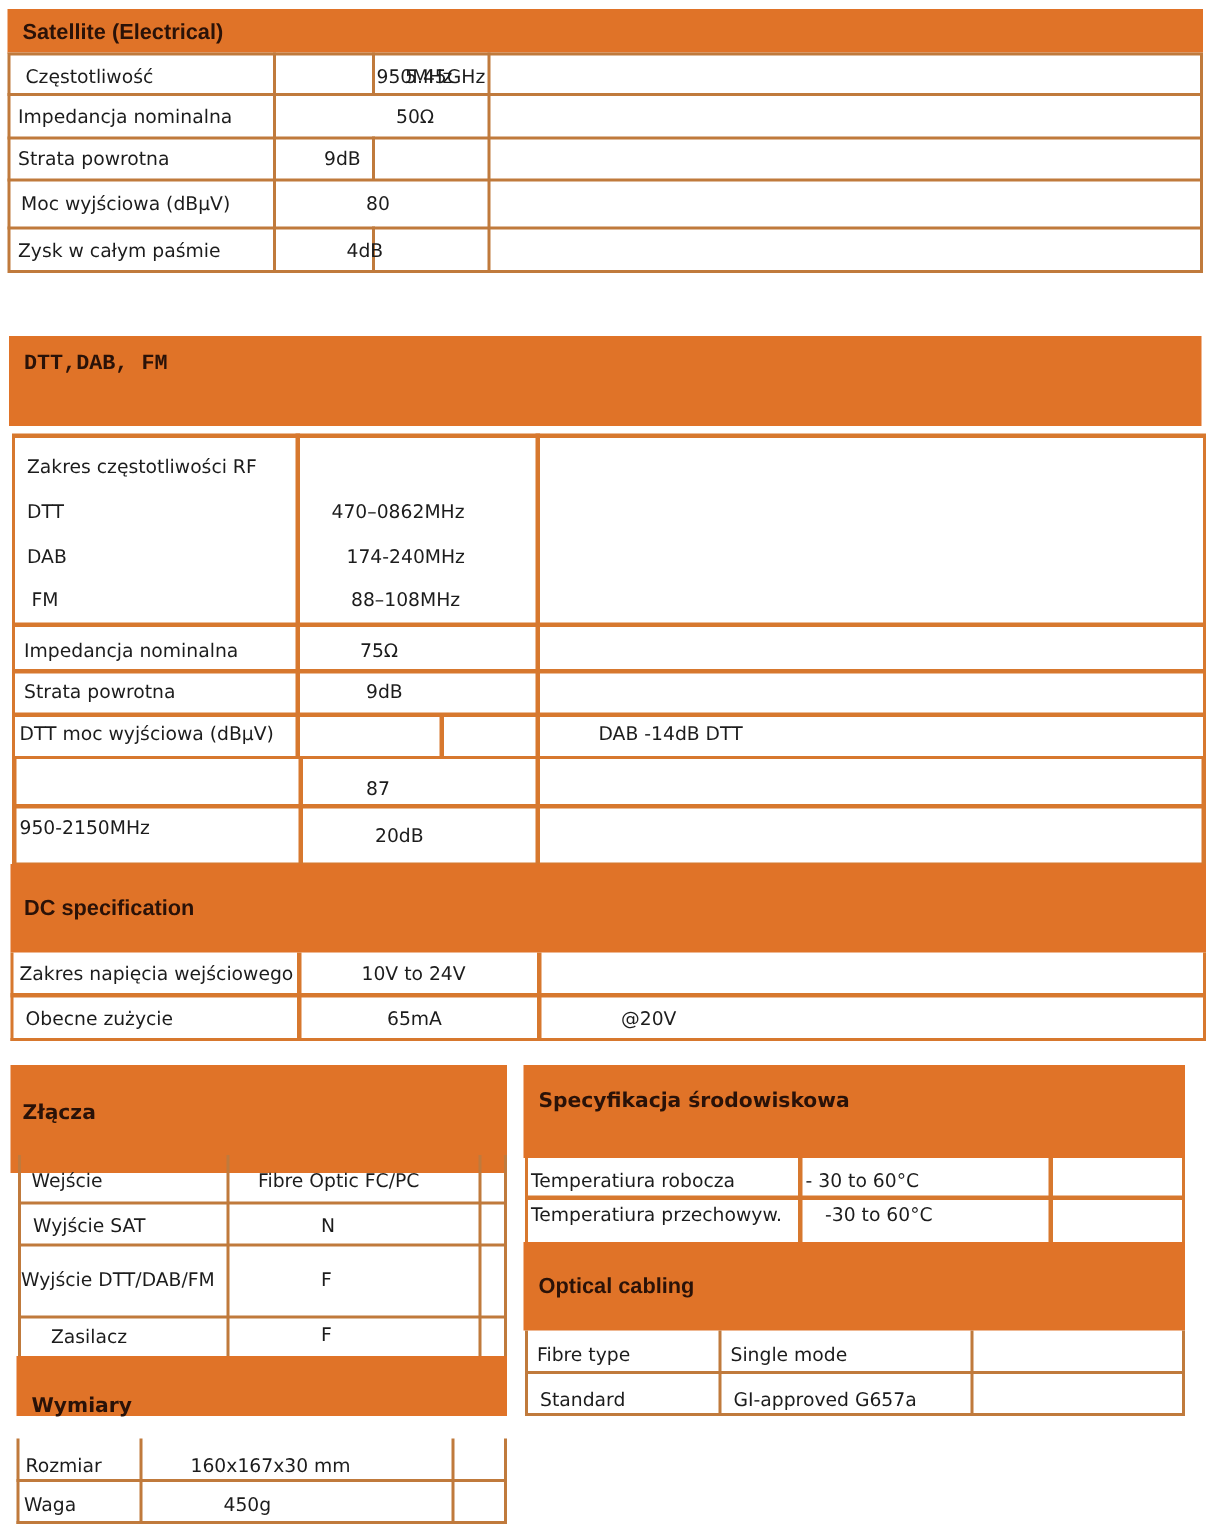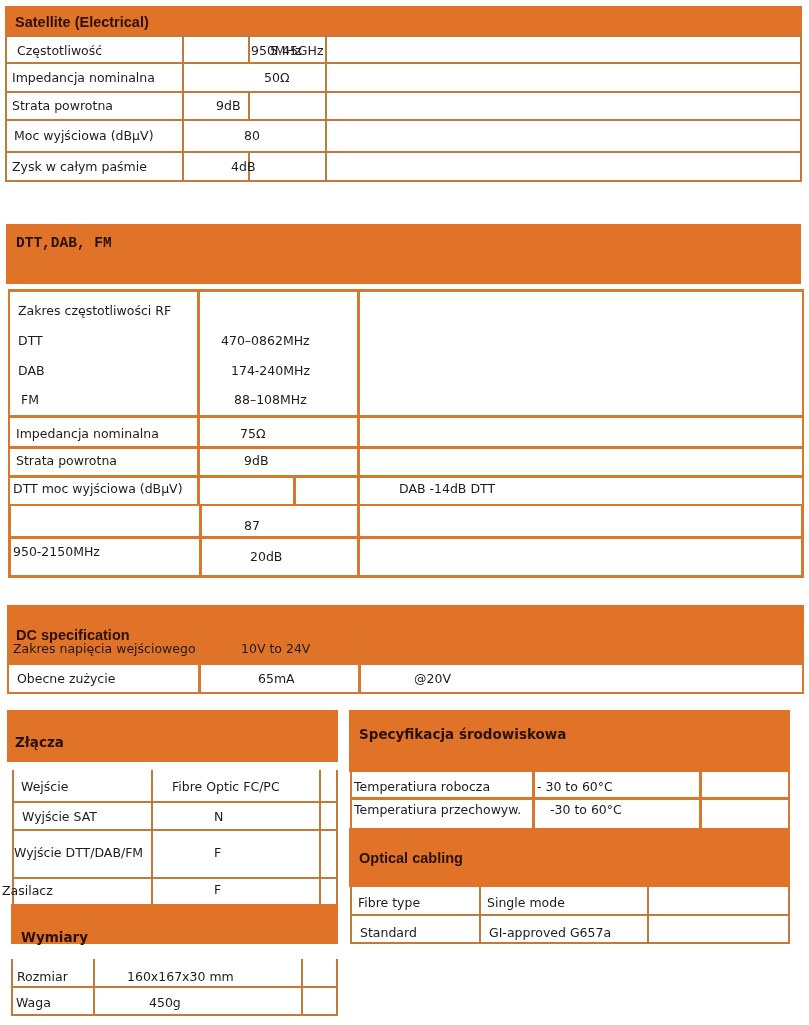--- a/index.html
+++ b/index.html
@@ -82,54 +82,54 @@
   <span class="t" style="left:244px;top:483px;margin-top:37px;">87</span>
   <span class="t" style="left:399px;top:483px;">DAB -14dB DTT</span>
 
   <span class="t" style="left:13px;top:515px;"></span>
   <span class="t" style="left:244px;top:515px;"></span>
   <span class="t" style="left:13px;top:546px;">950-2150MHz</span>
   <span class="t" style="left:250px;top:551px;">20dB</span>
 </div>
 
 <div>
-  <div class="abs hdr" style="left:7px;top:605px;width:797px;height:59px;">
+  <div class="abs hdr" style="left:7px;top:576px;width:797px;height:59px;">
     <span class="hdr-title" style="left:9px;top:22px;">DC specification</span>
   </div>
   <div class="abs" style="left:7px;top:635px;width:797px;height:59px;border:2px solid #d7782e;border-top:none;"></div>
   <div class="hlo" style="left:7px;top:662px;width:797px;"></div>
   <div class="vlo" style="left:198px;top:635px;height:59px;"></div>
   <div class="vlo" style="left:358px;top:635px;height:59px;"></div>
 
   <span class="t" style="left:13px;top:643px;">Zakres napięcia wejściowego</span>
   <span class="t" style="left:241px;top:643px;">10V to 24V</span>
   <span class="t" style="left:414px;top:643px;"></span>
   <span class="t" style="left:17px;top:673px;">Obecne zużycie</span>
   <span class="t" style="left:258px;top:673px;">65mA</span>
   <span class="t" style="left:414px;top:673px;">@20V</span>
 </div>
 
 <div>
-  <div class="abs hdr" style="left:7px;top:710px;width:331px;height:52px;padding-left:40px;">
+  <div class="abs hdr" style="left:7px;top:710px;width:331px;height:72px;padding-left:40px;">
     <span class="hdr-title cal" style="left:8px;top:24px;">Złącza</span>
   </div>
   <div class="abs" style="left:12px;top:770px;width:326px;height:135px;border-left:2px solid #c07a3c;border-right:2px solid #c07a3c;"></div>
   <div class="hl" style="left:12px;top:801px;width:326px;"></div>
   <div class="hl" style="left:12px;top:829px;width:326px;"></div>
   <div class="hl" style="left:12px;top:877px;width:326px;"></div>
   <div class="vl" style="left:151px;top:770px;height:135px;"></div>
   <div class="vl" style="left:319px;top:770px;height:135px;"></div>
 
   <span class="t" style="left:21px;top:781px;">Wejście</span>
   <span class="t" style="left:172px;top:781px;">Fibre Optic FC/PC</span>
   <span class="t" style="left:22px;top:811px;">Wyjście SAT</span>
   <span class="t" style="left:214px;top:811px;">N</span>
   <span class="t" style="left:14px;top:847px;">Wyjście DTT/DAB/FM</span>
   <span class="t" style="left:214px;top:847px;">F</span>
-  <span class="t" style="left:2px;top:885px;">Zasilacz</span>
+  <span class="t" style="left:34px;top:885px;">Zasilacz</span>
   <span class="t" style="left:214px;top:884px;">F</span>
 </div>
 
 <div>
   <div class="abs hdr" style="left:11px;top:904px;width:327px;height:40px;">
     <span class="hdr-title cal" style="left:10px;top:25px;">Wymiary</span>
   </div>
   <div class="abs" style="left:11px;top:959px;width:327px;height:57px;border:2px solid #c07a3c;border-top:none;"></div>
   <div class="hl" style="left:11px;top:986px;width:327px;"></div>
   <div class="vl" style="left:93px;top:959px;height:57px;"></div>

